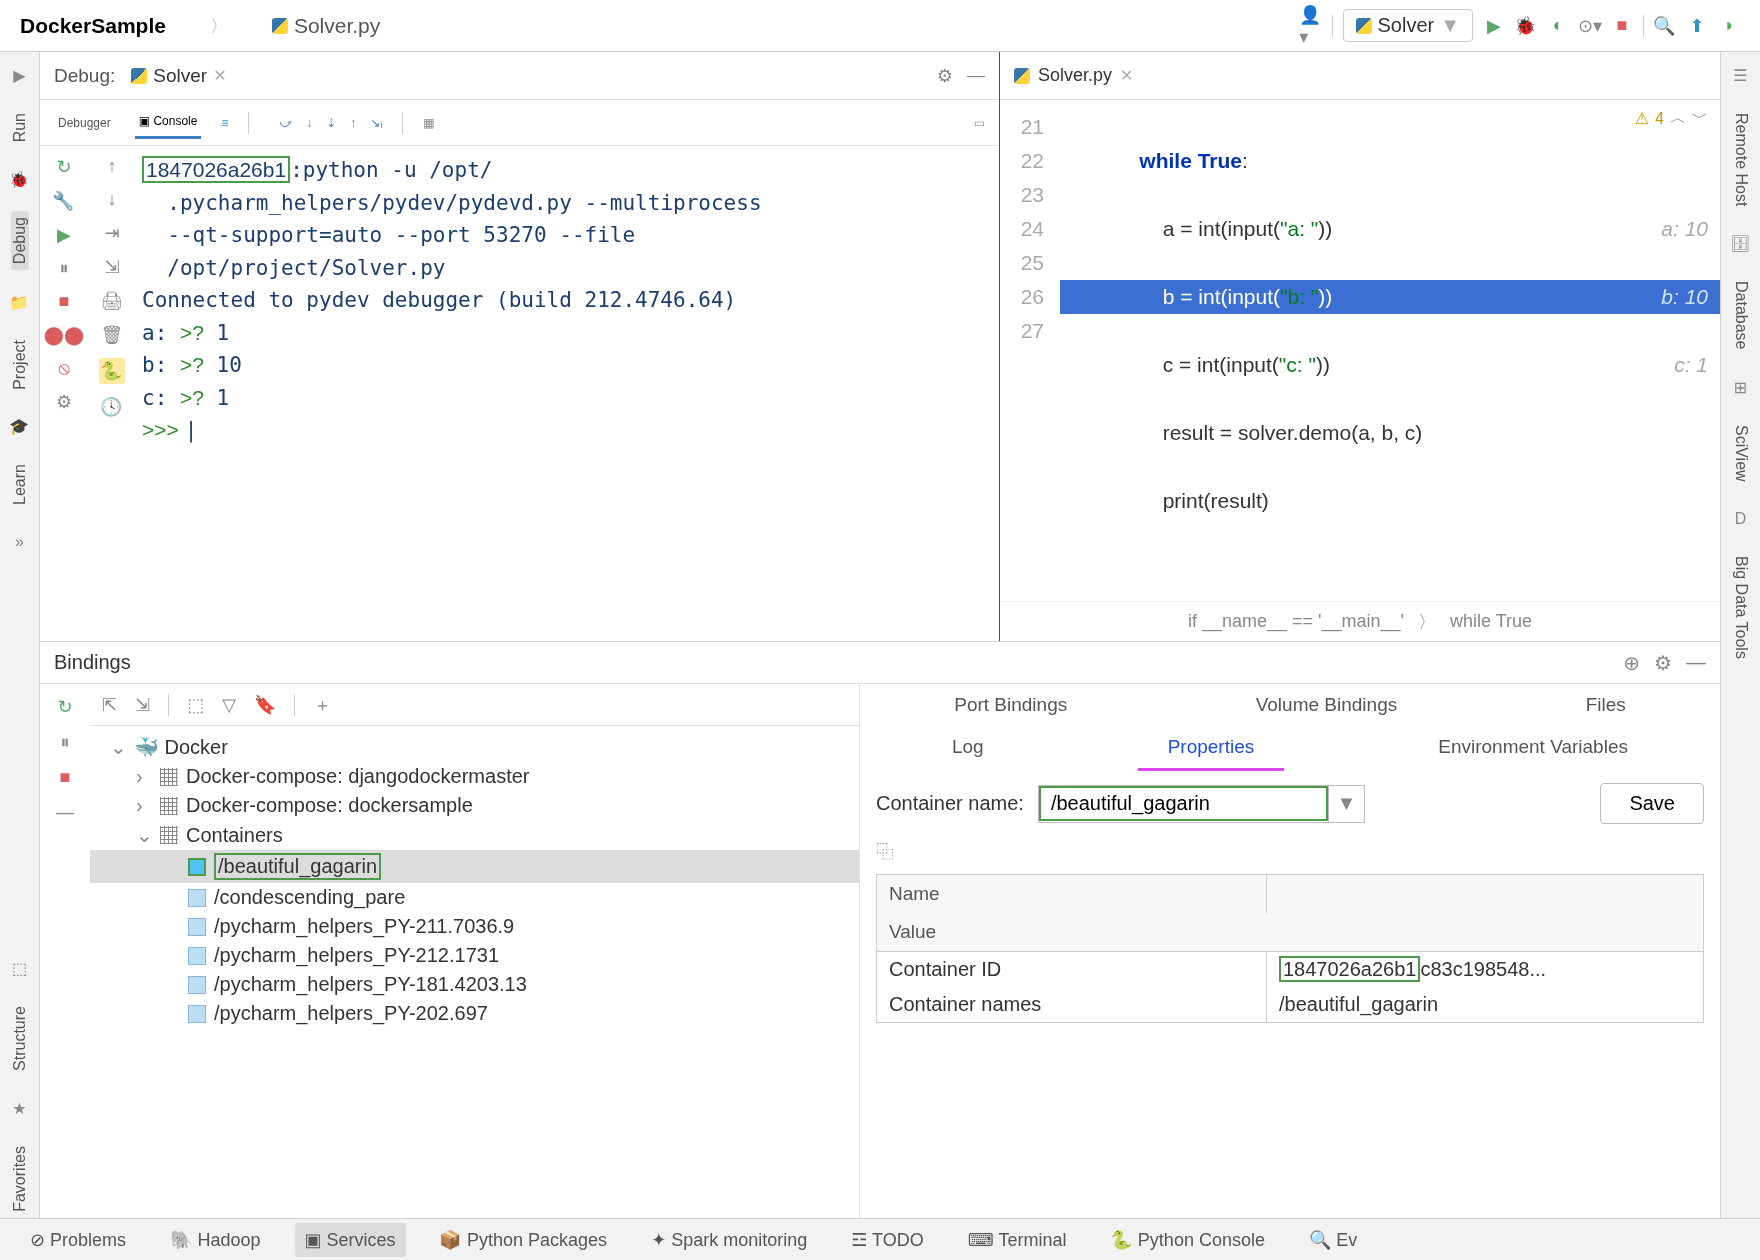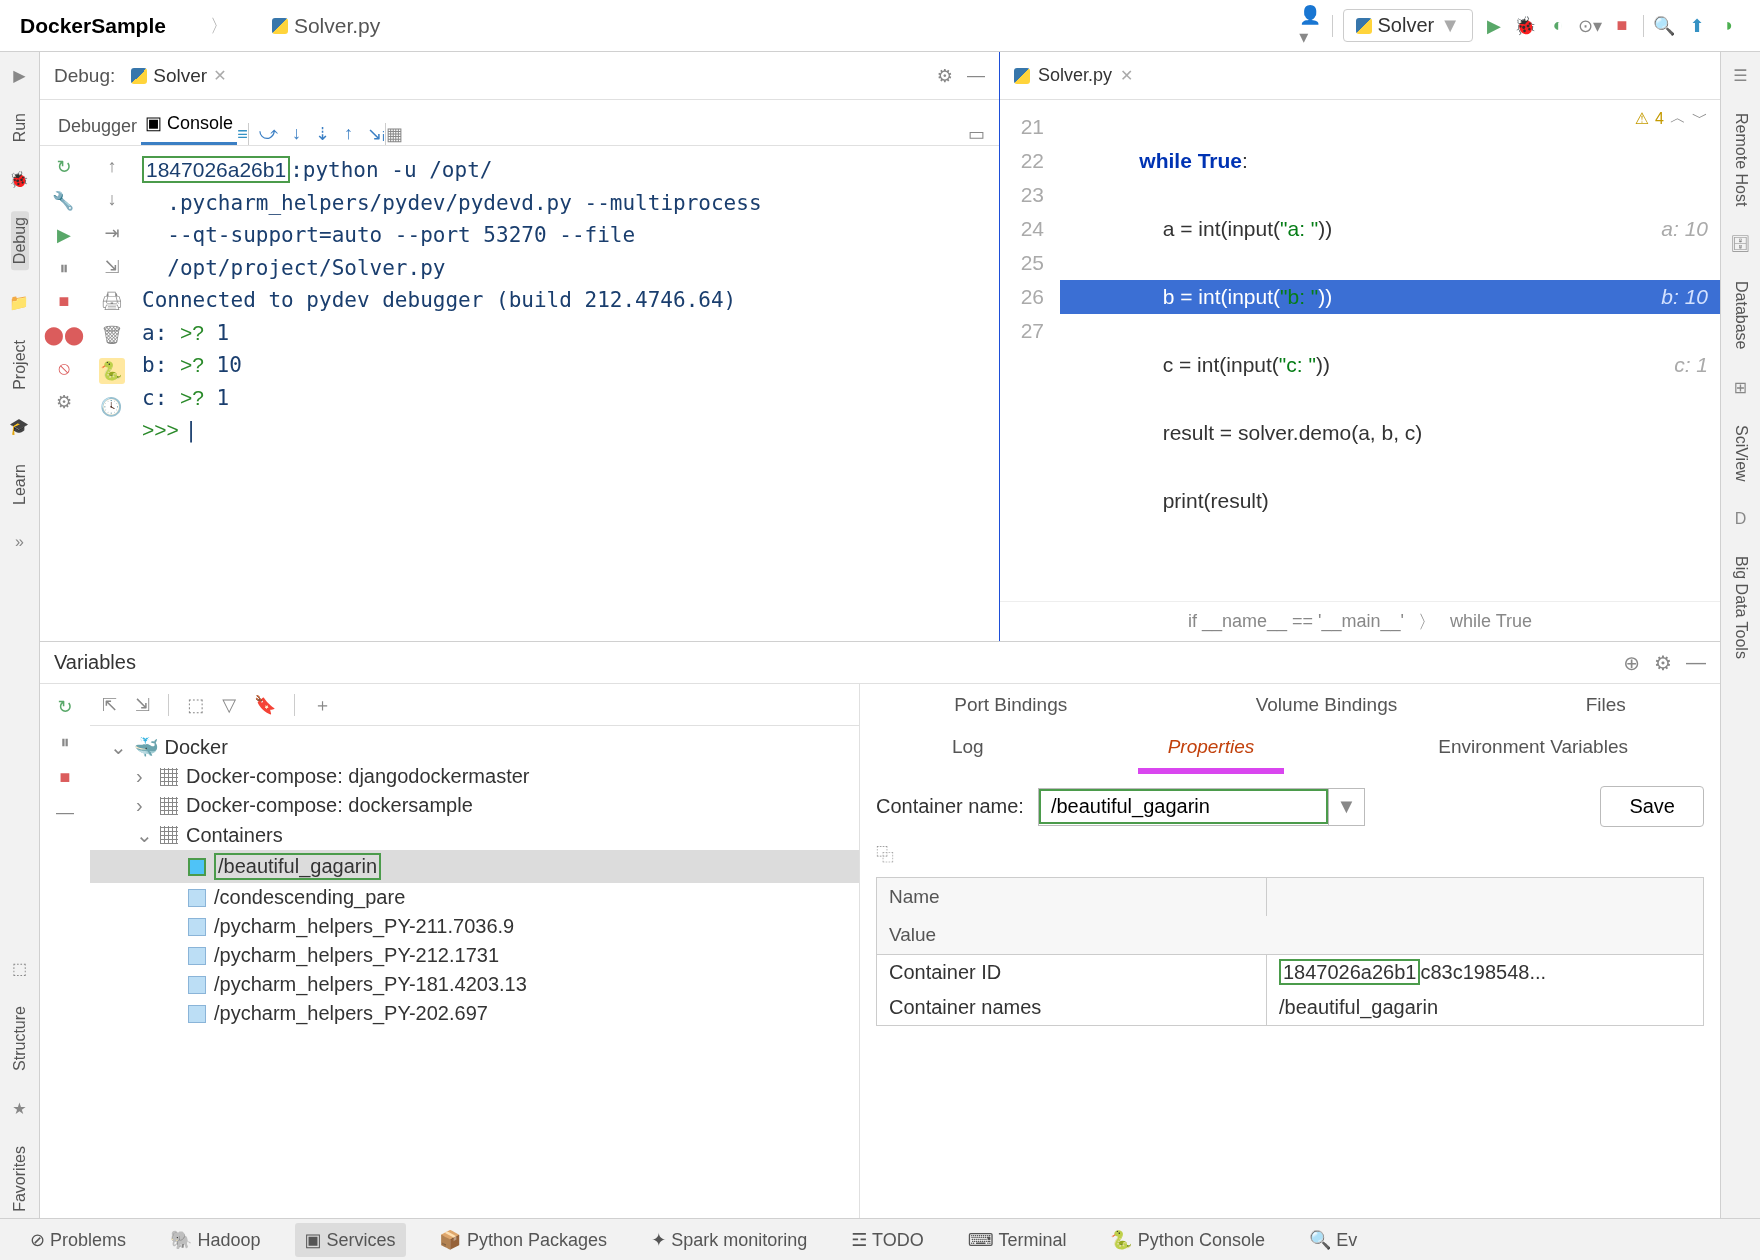--- a/index.html
+++ b/index.html
@@ -21,21 +21,21 @@
 .vlabel { writing-mode:vertical-rl; transform:rotate(180deg); cursor:pointer; padding:6px 0; }
 .rightstrip .vlabel { writing-mode:vertical-rl; transform:none; }
 .vlabel.active { background:#dcdcdc; border-radius:3px; }
 .center { flex:1; display:flex; flex-direction:column; min-width:0; }
 .upper { height:590px; display:flex; border-bottom:1px solid #d0d0d0; }
 .debugpanel { flex:1; display:flex; flex-direction:column; border-right:1px solid #1d4ed8; }
 .dbghdr { height:48px; display:flex; align-items:center; padding:0 14px; gap:16px; border-bottom:1px solid #e0e0e0; }
 .dbgtitle { font-size:19px; color:#555; }
 .dbgtab { display:flex; align-items:center; gap:6px; font-size:19px; }
 .close-x { color:#aaa; cursor:pointer; font-size:16px; }
-.dbgtool { height:46px; display:flex; align-items:flex-end; padding:0 14px; border-bottom:1px solid #e0e0e0; font-size:18px; color:#555; }
+.dbgtool { height:46px; display:flex; align-items:center; padding:0 14px; gap:20px; border-bottom:1px solid #e0e0e0; font-size:12px; color:#555; }
 .dbgtab2 { cursor:pointer; padding:8px 4px; }
 .dbgtab2.active { border-bottom:3px solid #3b7fc4; color:#000; font-weight:500; }
 .btngrp { display:flex; gap:14px; margin-left:10px; color:#3b7fc4; }
 .dbgbody { flex:1; display:flex; }
 .dbgicons { width:48px; display:flex; flex-direction:column; align-items:center; gap:12px; padding-top:10px; color:#888; }
 .dbgicons2 { width:48px; display:flex; flex-direction:column; align-items:center; gap:12px; padding-top:10px; color:#888; }
 .console { flex:1; font-family:"SF Mono",Menlo,Consolas,monospace; font-size:21px; padding:8px 6px; line-height:1.55; white-space:pre-wrap; color:#1a3e6e; }
 .boxed { border:2px solid #4b9b4b; padding:0 2px; }
 .prompt { color:#2a8a2a; }
 .codepanel { width:720px; display:flex; flex-direction:column; }
@@ -61,21 +61,21 @@
 .node { display:flex; align-items:center; gap:8px; padding:3px 10px 3px 20px; cursor:pointer; }
 .node .exp { color:#888; width:16px; }
 .node.indent1 { padding-left:46px; } .node.indent3 { padding-left:98px; }
 .node.sel { background:#dcdcdc; }
 .nodeicon { width:18px; height:18px; border:1px solid #8ab4d8; background:#bcdef5; display:inline-block; }
 .nodeicon.cont { background:#4fc3f7; border:2px solid #4b9b4b; }
 .nodeicon.grid { background:repeating-linear-gradient(90deg,#888 0 1px,transparent 1px 4px),repeating-linear-gradient(0deg,#888 0 1px,transparent 1px 4px); border:none; }
 .svcright { flex:1; display:flex; flex-direction:column; }
 .rtabs { display:flex; flex-wrap:wrap; }
 .rtab { padding:10px 30px; font-size:19px; cursor:pointer; color:#555; }
-.rtab.active { border-bottom:6px solid #d946ef; color:#c2410c;font-style:italic; }
+.rtab.active { border-bottom:3px solid #d946ef; color:#1d4ed8; }
 .rtabrow { display:flex; width:100%; justify-content:space-around; }
 .cnrow { display:flex; align-items:center; gap:14px; padding:12px 16px; font-size:20px; }
 .cnsel { display:flex; align-items:center; border:1px solid #bbb; }
 .cninput { border:2px solid #4b9b4b; padding:4px 10px; font-size:20px; min-width:230px; font-family:inherit; }
 .cndrop { width:36px; height:36px; border-left:1px solid #bbb; display:flex; align-items:center; justify-content:center; color:#888; }
 .savebtn { margin-left:auto; padding:8px 28px; border:1px solid #bbb; border-radius:4px; background:#fff; font-size:20px; cursor:pointer; }
 .proptable { margin:6px 16px; border:1px solid #ccc; }
 .pthdr { display:flex; background:#f7f7f7; border-bottom:1px solid #ccc;flex-direction:column; }
 .pthdr > div { padding:8px 12px; font-size:19px; color:#555; }
 .ptcol1 { width:390px; border-right:1px solid #ccc; } .ptcol2 { flex:1; }
@@ -238,21 +238,21 @@
           <div class="crumbbar">
             <span>if __name__ == '__main__'</span>
             <span>〉</span>
             <span>while True</span>
           </div>
         </div>
       </div>
 
       <div class="services">
         <div class="svchdr">
-          <span>Variables</span>
+          <span>Bindings</span>
           <div class="svcgear">
             <span>⊕</span>
             <span>⚙</span>
             <span>—</span>
           </div>
         </div>
         <div class="svcbody">
           <div class="svcleft">
             <span class="green">↻</span>
             <span>⏸</span>

